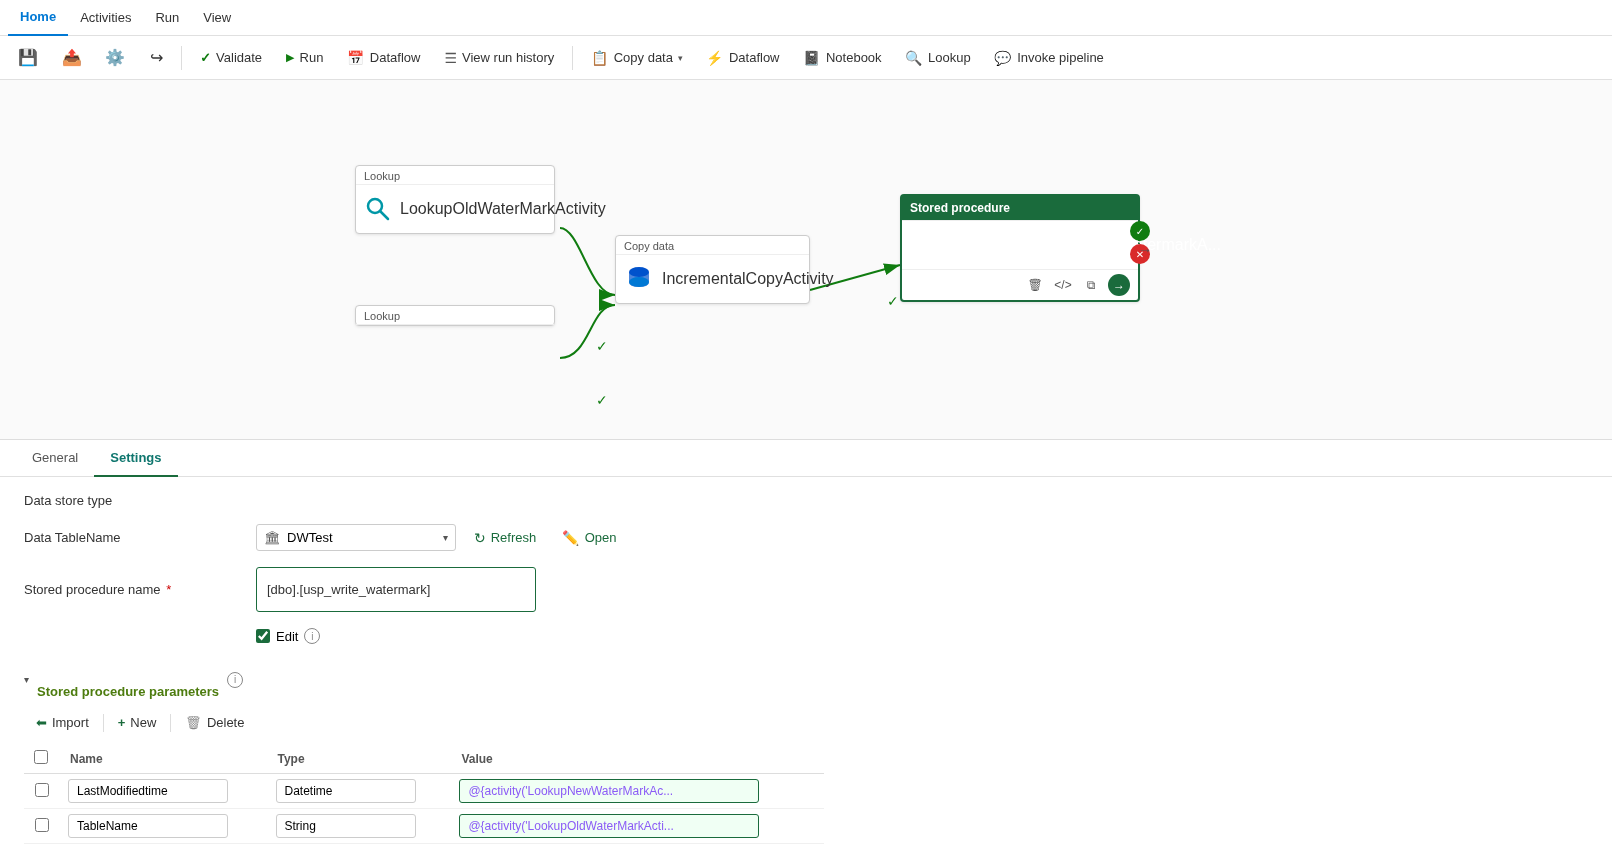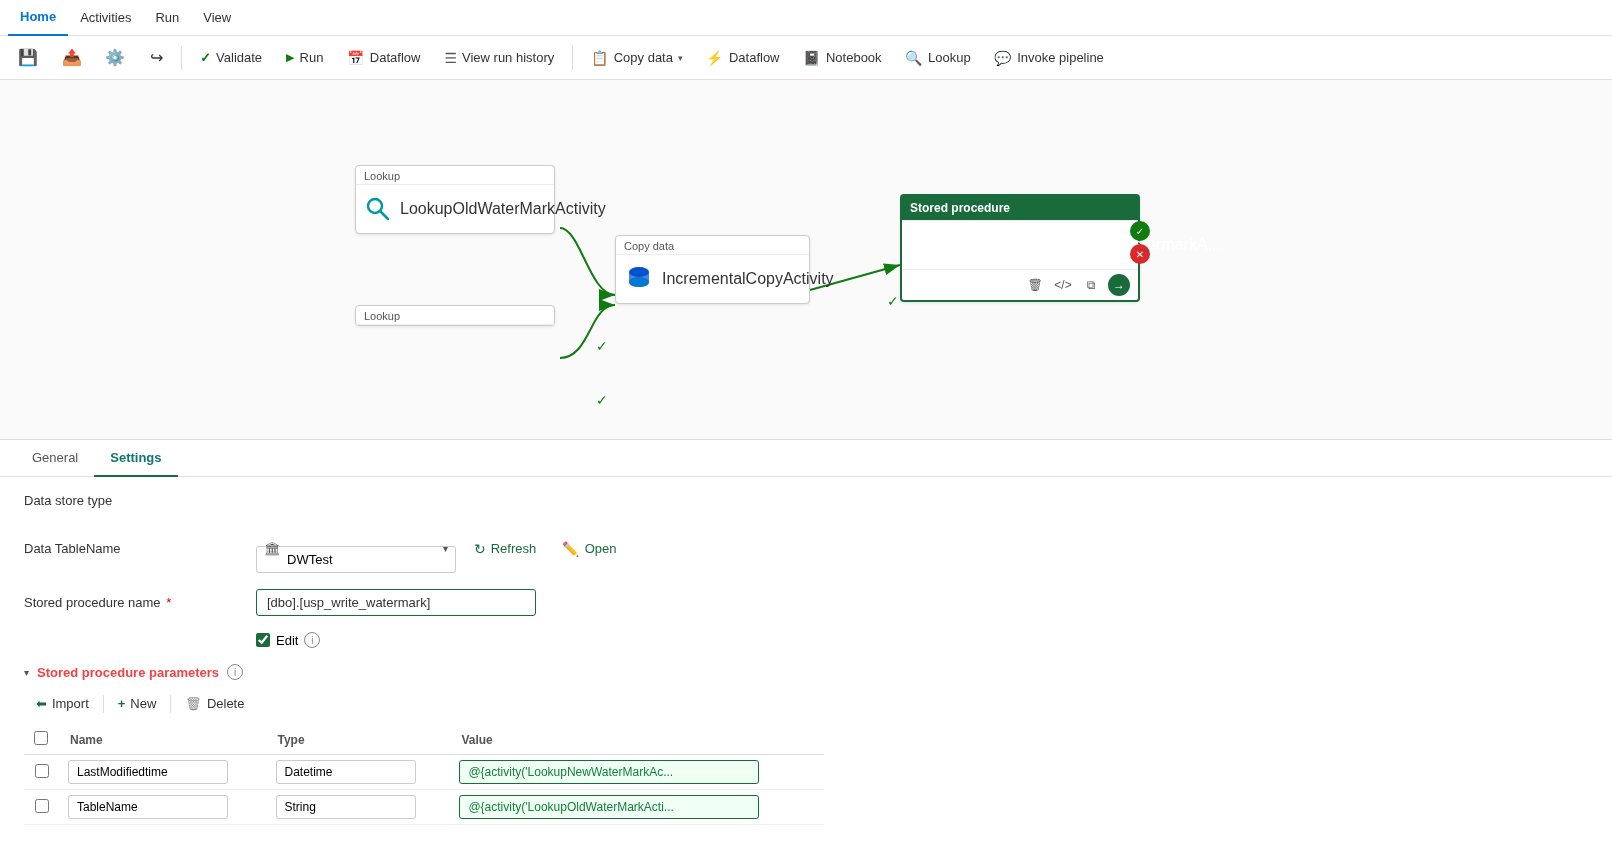--- a/index.html
+++ b/index.html
@@ -251,41 +251,40 @@
     }
     .warehouse-select {
       border: 1px solid #ccc;
       border-radius: 3px;
       padding: 5px 28px 5px 30px;
       font-size: 13px;
       appearance: none;
       background: #fff;
       min-width: 200px;
       cursor: pointer;
-      margin-top: 22px;
     }
     .select-icon {
       position: absolute;
       left: 8px;
       color: #555;
       font-size: 13px;
       pointer-events: none;
     }
     .select-arrow {
       position: absolute;
       right: 8px;
       color: #555;
       font-size: 10px;
       pointer-events: none;
     }
     
     .text-input {
       border: 1px solid #1a6b3c;
       border-radius: 3px;
-      padding: 5px 10px;
+      padding: 14px 10px;
       font-size: 13px;
       min-width: 280px;
       color: #333;
     }
 
     
     .icon-text-btn {
       display: flex;
       align-items: center;
       gap: 5px;
@@ -314,21 +313,22 @@
     .section-header {
       display: flex;
       align-items: center;
       gap: 8px;
       margin-bottom: 12px;
       cursor: pointer;
     }
     .section-header-label {
       font-size: 13px;
       font-weight: 600;
-      color: #ef4444;
+      color: #4d7c0f;
+      margin-top: 24px;
     }
     .info-icon {
       width: 16px;
       height: 16px;
       border-radius: 50%;
       border: 1px solid #888;
       display: inline-flex;
       align-items: center;
       justify-content: center;
       font-size: 10px;
@@ -402,21 +402,21 @@
       appearance: none;
       background: #fff;
     }
     .param-value-input {
       border: 1px solid #1a6b3c;
       border-radius: 3px;
       padding: 4px 8px;
       font-size: 12px;
       width: 300px;
       background: #f0fff4;
-      color: #15803d;
+      color: #8b5cf6;
     }
     .param-checkbox {
       width: 14px;
       height: 14px;
       accent-color: #1a6b3c;
     }
 
     
     svg.canvas-svg path {
       fill: none;

